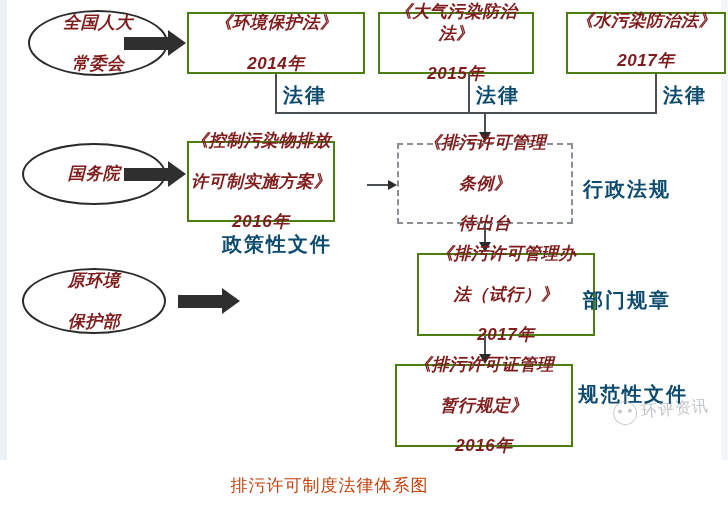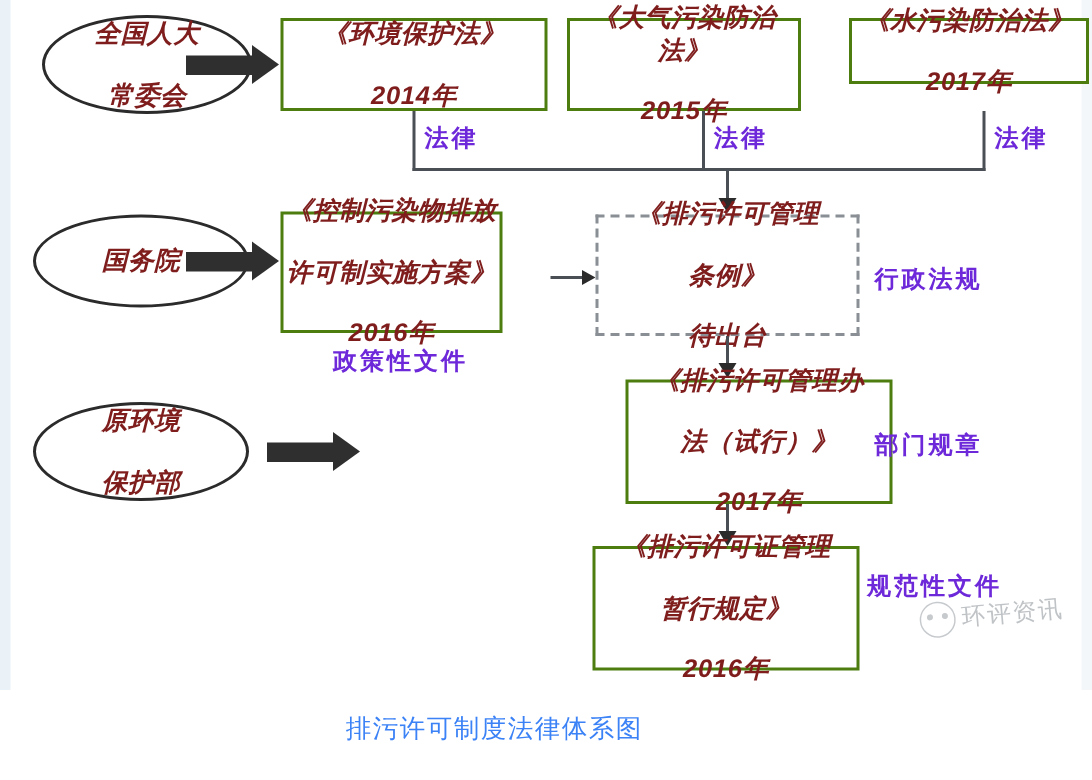--- a/index.html
+++ b/index.html
@@ -60,23 +60,23 @@
     font-weight: 700;
   }
   .box.dashed {
     border: 2px dashed #8a8f96;
   }
   .node .line2 { display: block; margin-top: 19px; }
   
   .edge-label {
     position: absolute;
     font-family: Liberation Serif, serif;
-    font-size: 16px;
+    font-size: 20px;
     font-weight: 700;
-    color: #6d28d9;
+    color: #0c4a6e;
     letter-spacing: 2px;
     white-space: nowrap;
   }
   
   .conn {
     position: absolute;
     background: #4a4f55;
   }
   .conn.v { width: 2px; }
   .conn.h { height: 2px; }
@@ -148,21 +148,21 @@
     white-space: nowrap;
   }
   
   .caption {
     position: absolute;
     left: 0;
     top: 474px;
     width: 659px;
     text-align: center;
     font-size: 17px;
-    color: #3b82f6;
+    color: #c2410c;
     letter-spacing: 1px;
   }
 </style>
 </head>
 <body>
 
 <div id="root">
   <div class="panel"></div>
 
   <div class="canvas">
@@ -199,21 +199,21 @@
     <div class="node box" style="left:187px; top:12px; width:178px; height:62px;">
       <span>《环境保护法》</span>
       <span class="line2">2014年</span>
     </div>
 
     <div class="node box" style="left:378px; top:12px; width:156px; height:62px;">
       <span>《大气污染防治法》</span>
       <span class="line2">2015年</span>
     </div>
 
-    <div class="node box" style="left:566px; top:12px; width:160px; height:44px;">
+    <div class="node box" style="left:566px; top:12px; width:160px; height:62px;justify-content:flex-end;">
       <span>《水污染防治法》</span>
       <span class="line2">2017年</span>
     </div>
 
     <div class="conn v" style="left:275px; top:74px; height:40px;"></div>
     <div class="conn v" style="left:468px; top:74px; height:40px;"></div>
     <div class="conn v" style="left:655px; top:74px; height:40px;"></div>
 
     <div class="conn h" style="left:275px; top:112px; width:382px;"></div>
 

